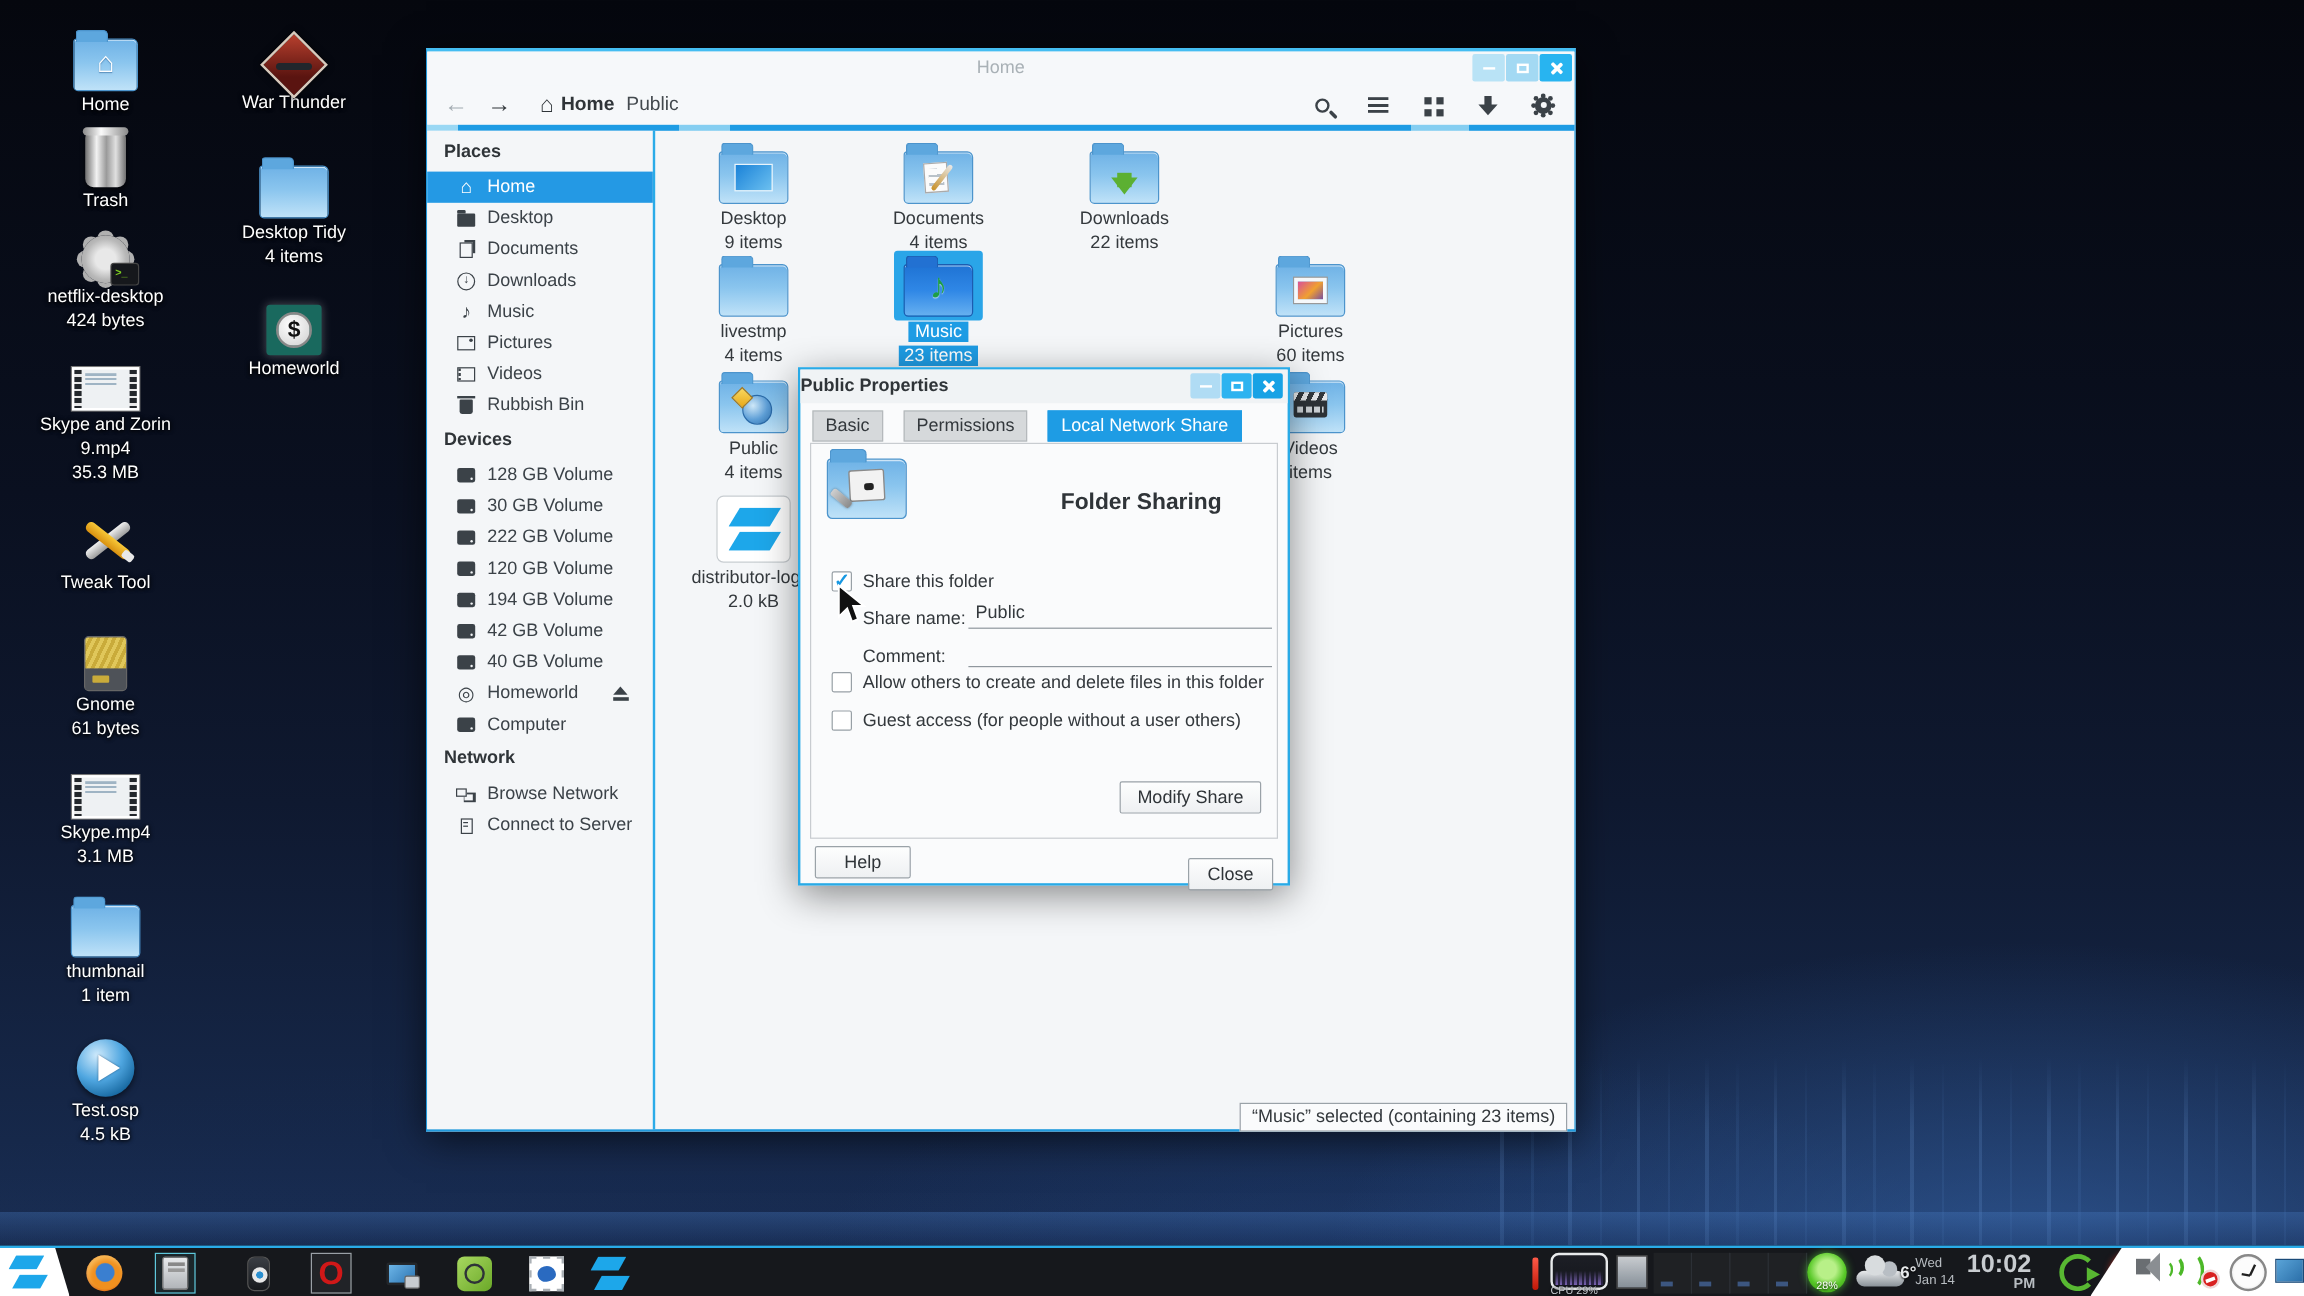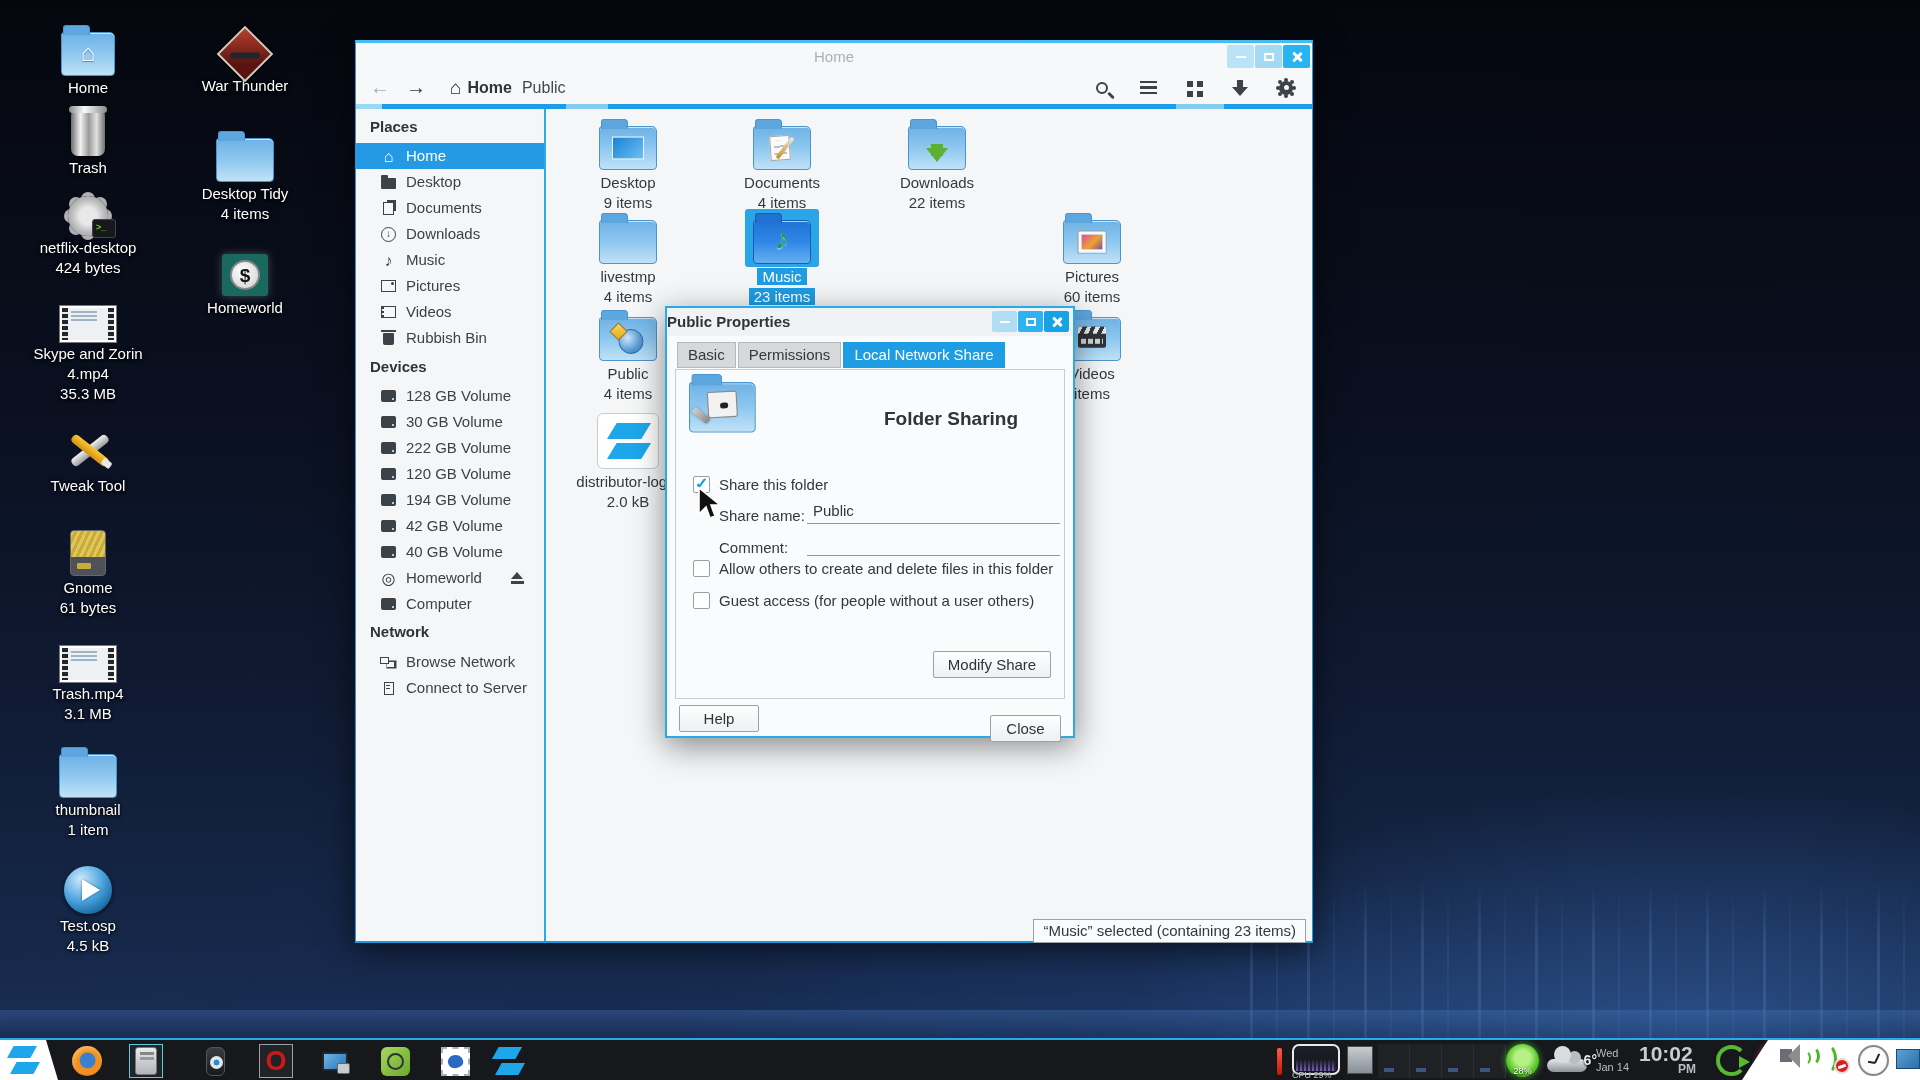--- a/index.html
+++ b/index.html
@@ -158,21 +158,21 @@
   .statusbar { position:absolute; right:6px; top:876px; background:#fafbfc; border:1px solid #9aa2a8; font-size:15px; color:#33383c; padding:2px 9px 3px; white-space:nowrap; }
 
   
   #share-dialog { position:absolute; left:665px; top:306px; width:410px; height:432px; background:#fafbfc;
     border:2px solid #29aae6; box-shadow:0 8px 30px rgba(0,0,0,.45); z-index:50; }
   .dlg-titlebar { position:absolute; left:0; top:0; width:100%; height:28px; background:#f0f3f5; }
   .dlg-title { position:absolute; width:100%; text-align:left; line-height:27px; font-weight:bold; font-size:15px; color:#2f3438; }
   .dlg-controls { position:absolute; right:4px; top:3px; display:flex; }
   .dlg-controls .wbtn { width:25px; height:21px; }
   .dlg-min { background:#b0dcf4; } .dlg-max { background:#2db3f0; } .dlg-close { background:#17a2e5; }
-  .tabs { position:absolute; left:10px; top:34px; display:flex; z-index:2; }
+  .tabs { position:absolute; left:10px; top:34px; display:flex; z-index:2;gap:15px; }
   .tab { padding:3px 10px 4px; font-size:15px; color:#33383c; background:#d6d9db; border:1px solid #b5b9bc; margin-right:2px; }
   .tab.active { background:#1e9ce4; color:#fff; border-color:#1e9ce4; }
   .dlg-frame { position:absolute; left:8px; right:8px; top:61px; height:330px; border:1px solid #c8ccd0; background:#fafbfc; }
   .fs-icon { position:absolute; left:22px; top:74px; transform:scale(1.15); transform-origin:top left; }
   .plate { position:absolute; left:16px; top:8px; width:26px; height:23px; background:#f2f2f2; border:1px solid #8a8a8a; border-radius:2px; transform:rotate(-3deg); }
   .plate::after { content:""; position:absolute; left:10px; top:9px; width:7px; height:5px; border-radius:2px; background:#222; }
   .plug { position:absolute; left:2px; top:26px; width:17px; height:6px; background:linear-gradient(90deg,#cfcfcf,#8a8a8a); border-radius:2px; transform:rotate(40deg); box-shadow:0 0 2px rgba(0,0,0,.4); }
   .dlg-heading { position:absolute; left:170px; top:100px; width:228px; text-align:center; font-size:19px; font-weight:bold; color:#2f3438; }
   .cb { width:17px; height:17px; background:#fff; border:1px solid #98a0a6; border-radius:2px; flex:none; position:relative; }
   .cb.checked::after { content:"✓"; position:absolute; left:1px; top:-3px; font-size:16px; font-weight:bold; color:#1798e2; }
@@ -295,21 +295,21 @@
       </div>
     </div>
   <div class="dlabel">Homeworld</div>
 </div>
 <div class="dicon" style="left:20px;top:298px;width:136px">
   <div class="dic" style="height:44px">
       <div class="vidthumb">
         <div class="vt-lines"></div>
       </div>
     </div>
-  <div class="dlabel">Skype and Zorin 4.mp4</div>
+  <div class="dlabel">Skype and Zorin 9.mp4</div>
   <div class="dlabel">35.3 MB</div>
 </div>
 <div class="dicon" style="left:18px;top:418px">
   <div class="dic">
       <div class="tweak-ic">
         <div class="tw1"></div>
         <div class="tw2"></div>
       </div>
     </div>
   <div class="dlabel">Tweak Tool</div>
@@ -320,21 +320,21 @@
     </div>
   <div class="dlabel">Gnome</div>
   <div class="dlabel">61 bytes</div>
 </div>
 <div class="dicon" style="left:18px;top:638px">
   <div class="dic" style="height:44px">
       <div class="vidthumb">
         <div class="vt-lines"></div>
       </div>
     </div>
-  <div class="dlabel">Trash.mp4</div>
+  <div class="dlabel">Skype.mp4</div>
   <div class="dlabel">3.1 MB</div>
 </div>
 <div class="dicon" style="left:18px;top:742px">
   <div class="dic">
       <div class="fold"></div>
     </div>
   <div class="dlabel">thumbnail</div>
   <div class="dlabel">1 item</div>
 </div>
 <div class="dicon" style="left:18px;top:858px">

